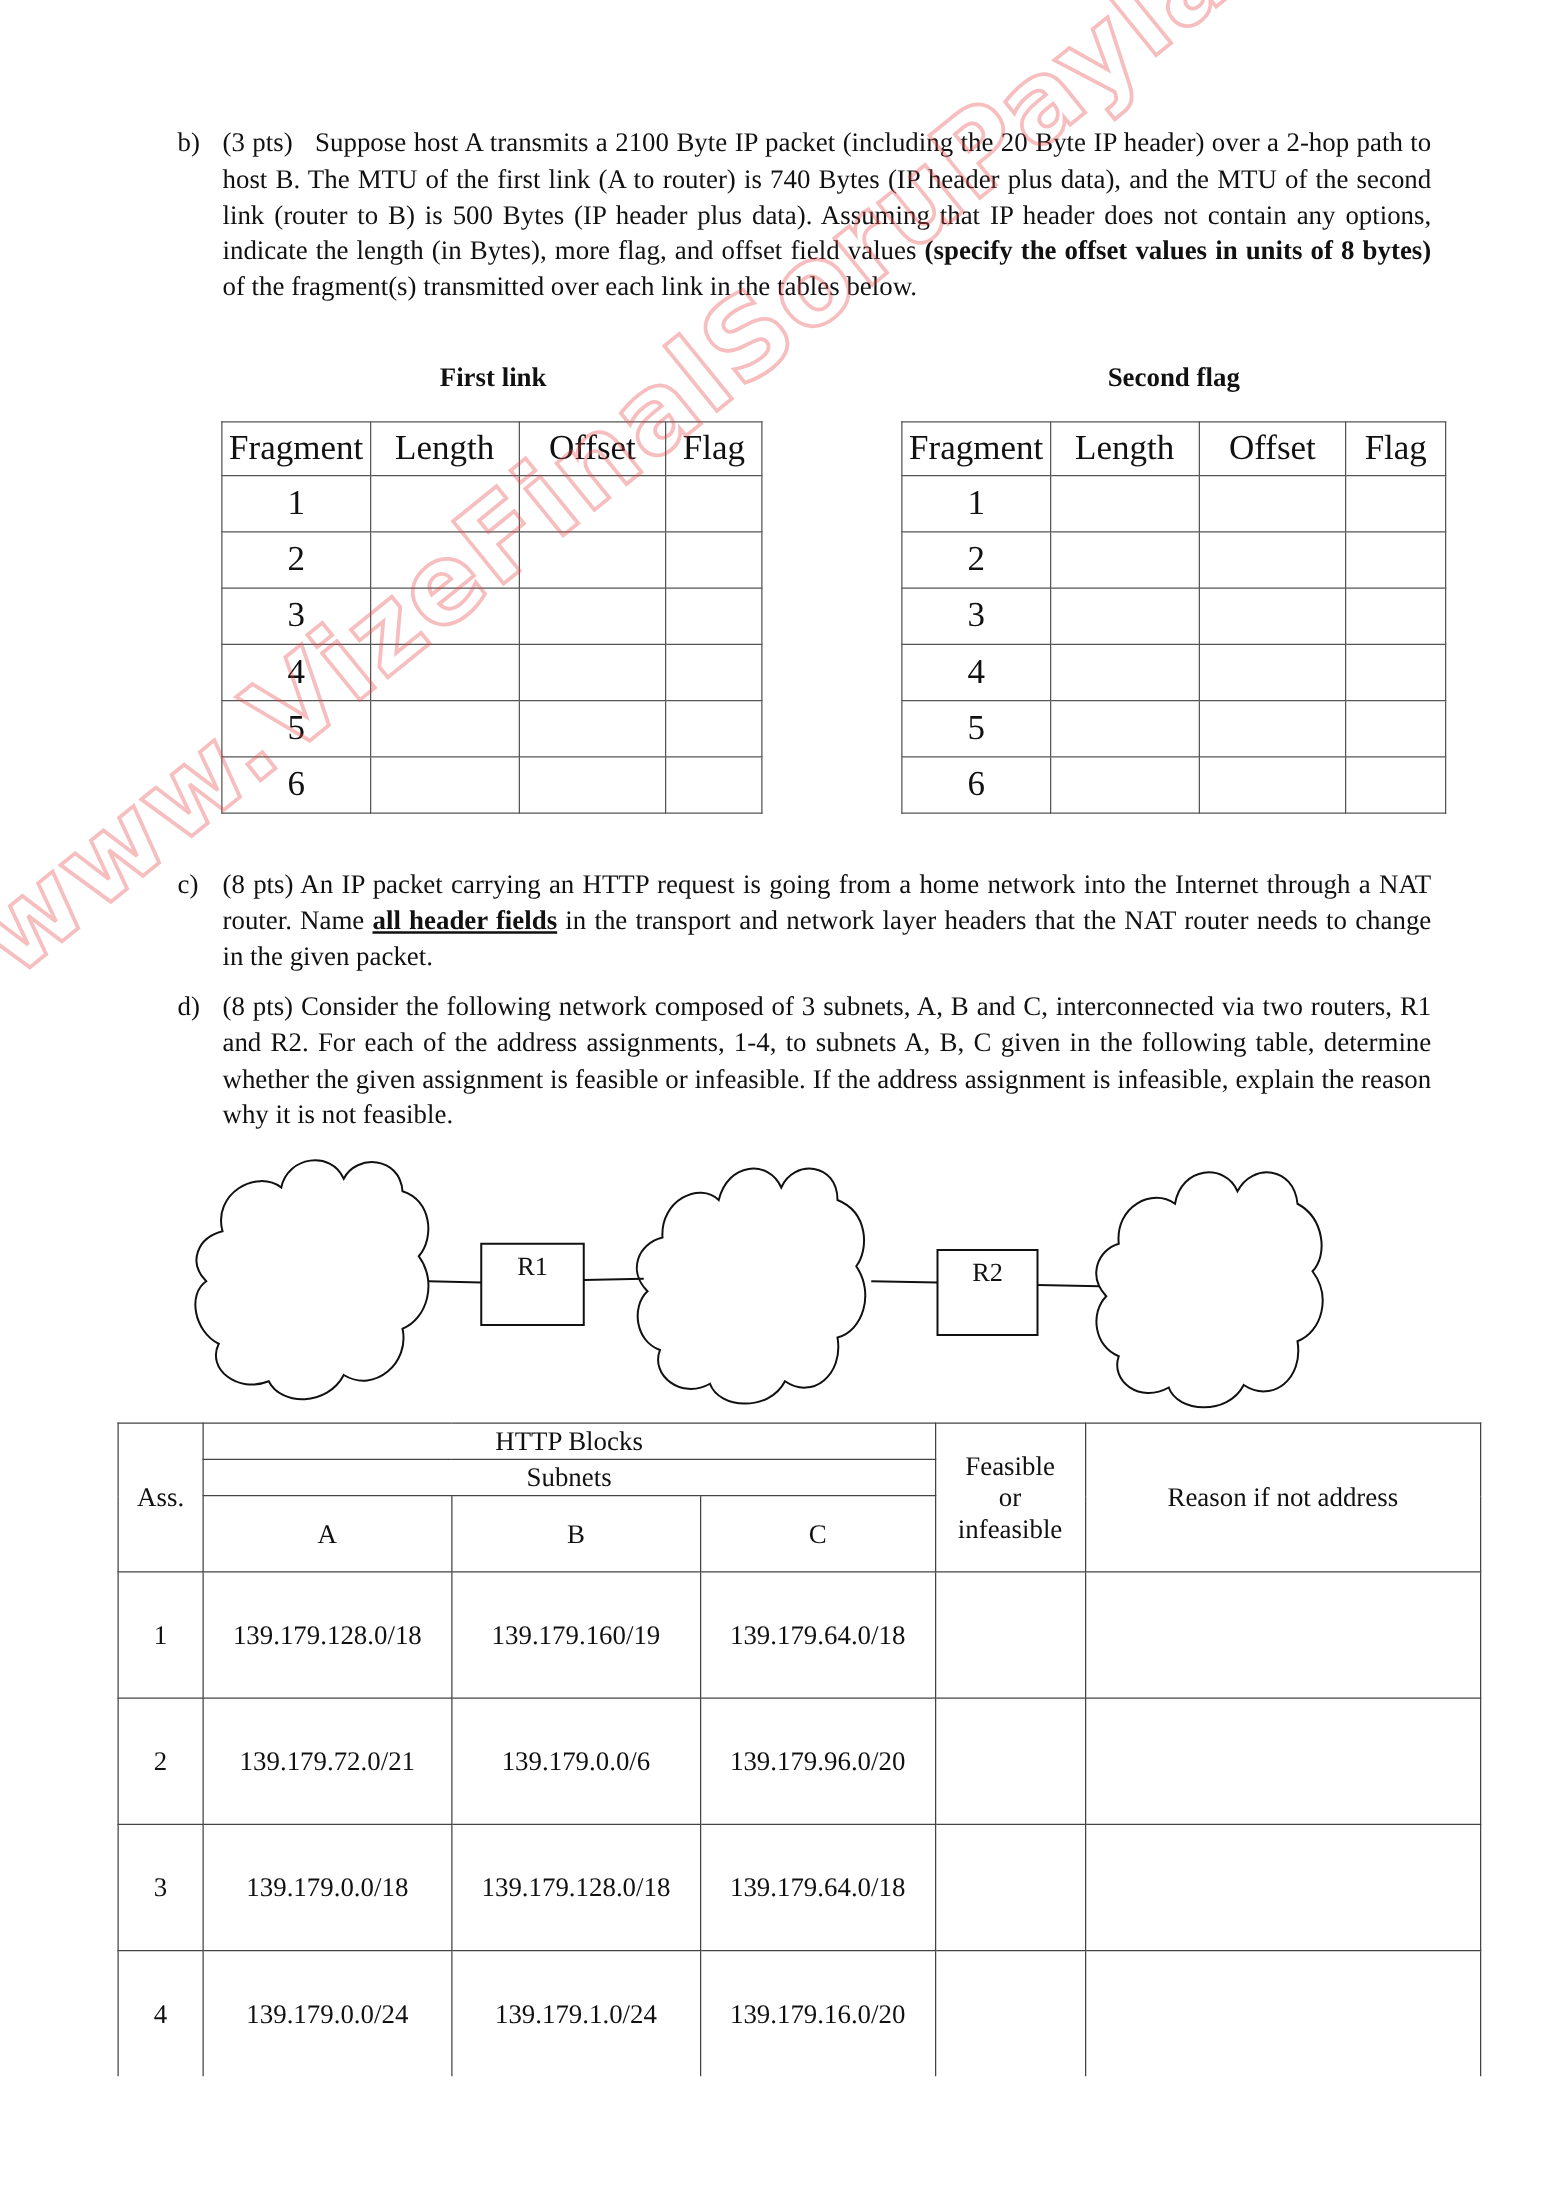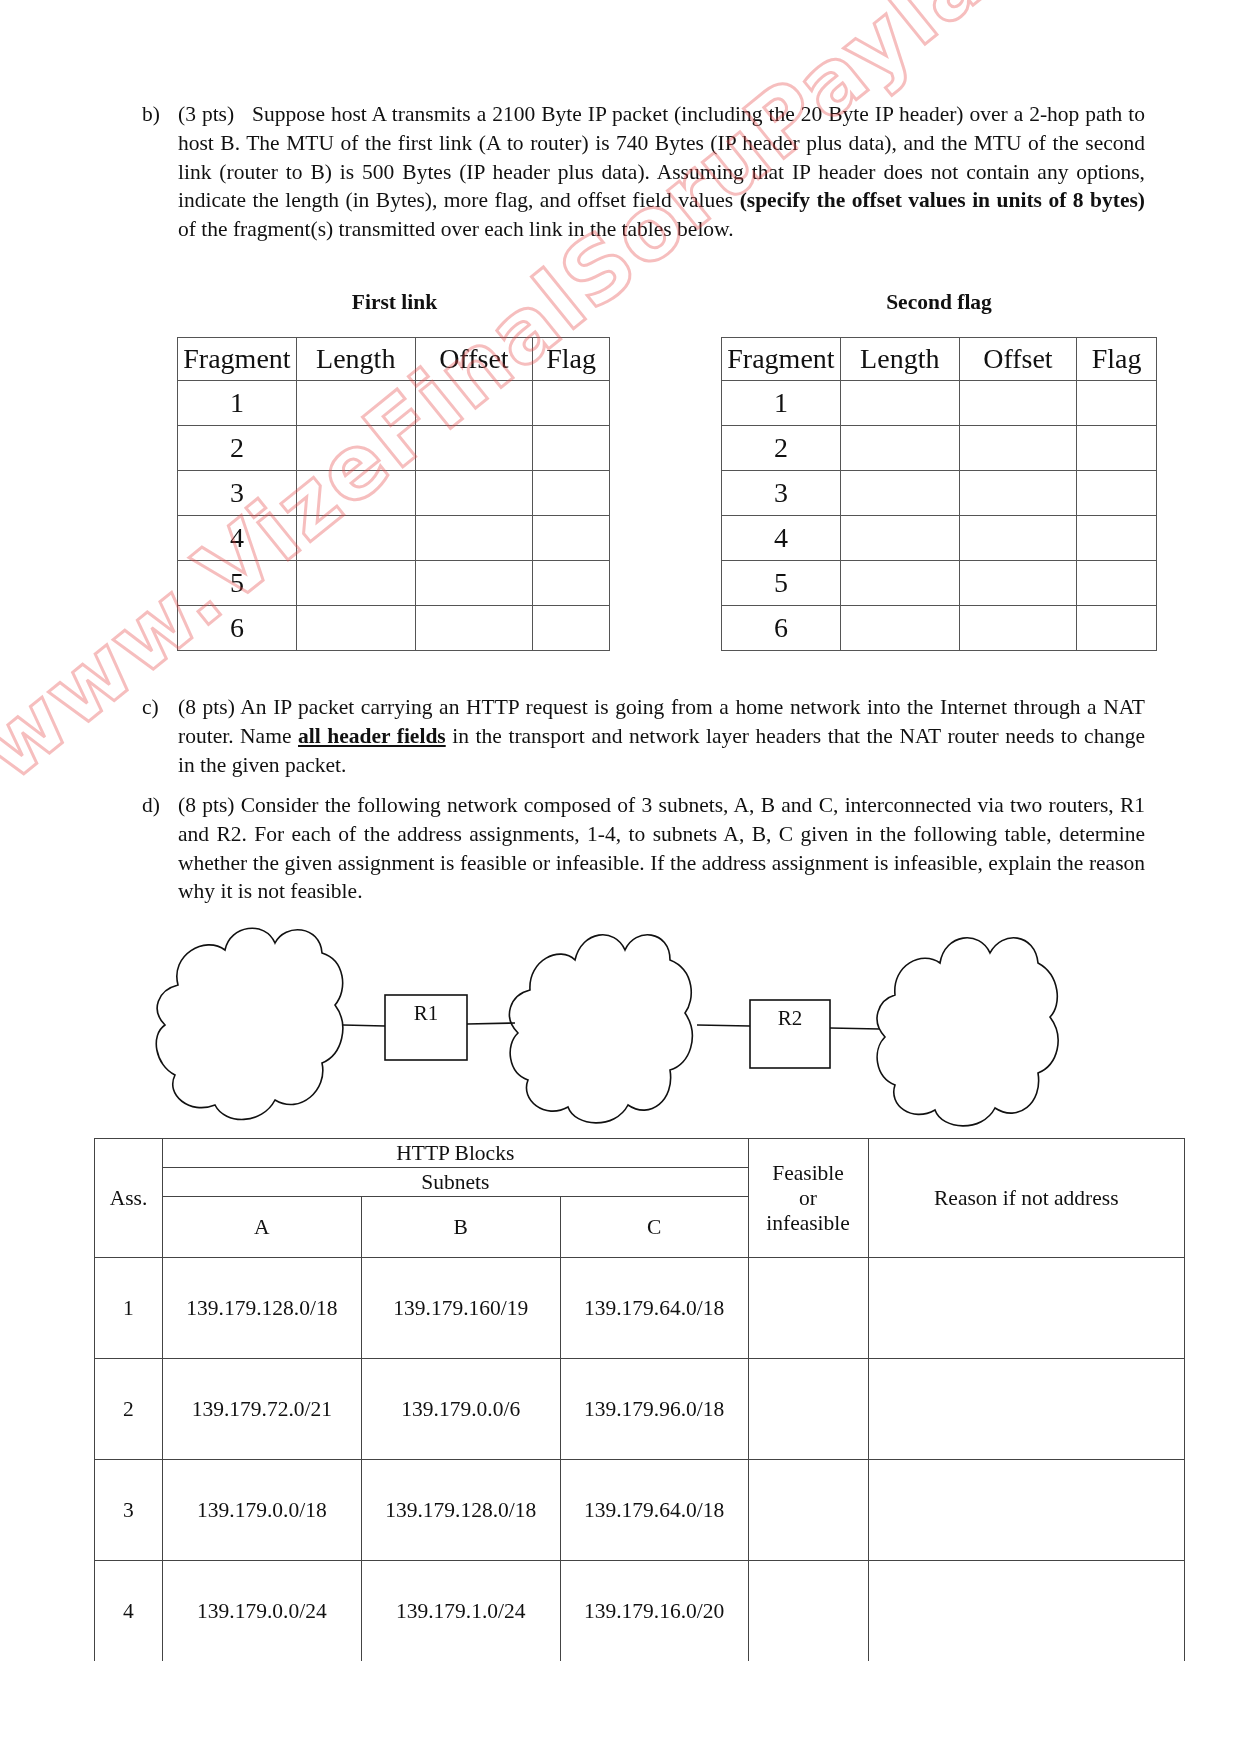--- a/index.html
+++ b/index.html
@@ -247,21 +247,21 @@
     <td>139.179.128.0/18</td>
     <td>139.179.160/19</td>
     <td>139.179.64.0/18</td>
     <td></td>
     <td></td>
   </tr>
   <tr class="datarow">
     <td>2</td>
     <td>139.179.72.0/21</td>
     <td>139.179.0.0/6</td>
-    <td>139.179.96.0/18</td>
+    <td>139.179.96.0/20</td>
     <td></td>
     <td></td>
   </tr>
   <tr class="datarow">
     <td>3</td>
     <td>139.179.0.0/18</td>
     <td>139.179.128.0/18</td>
     <td>139.179.64.0/18</td>
     <td></td>
     <td></td>

